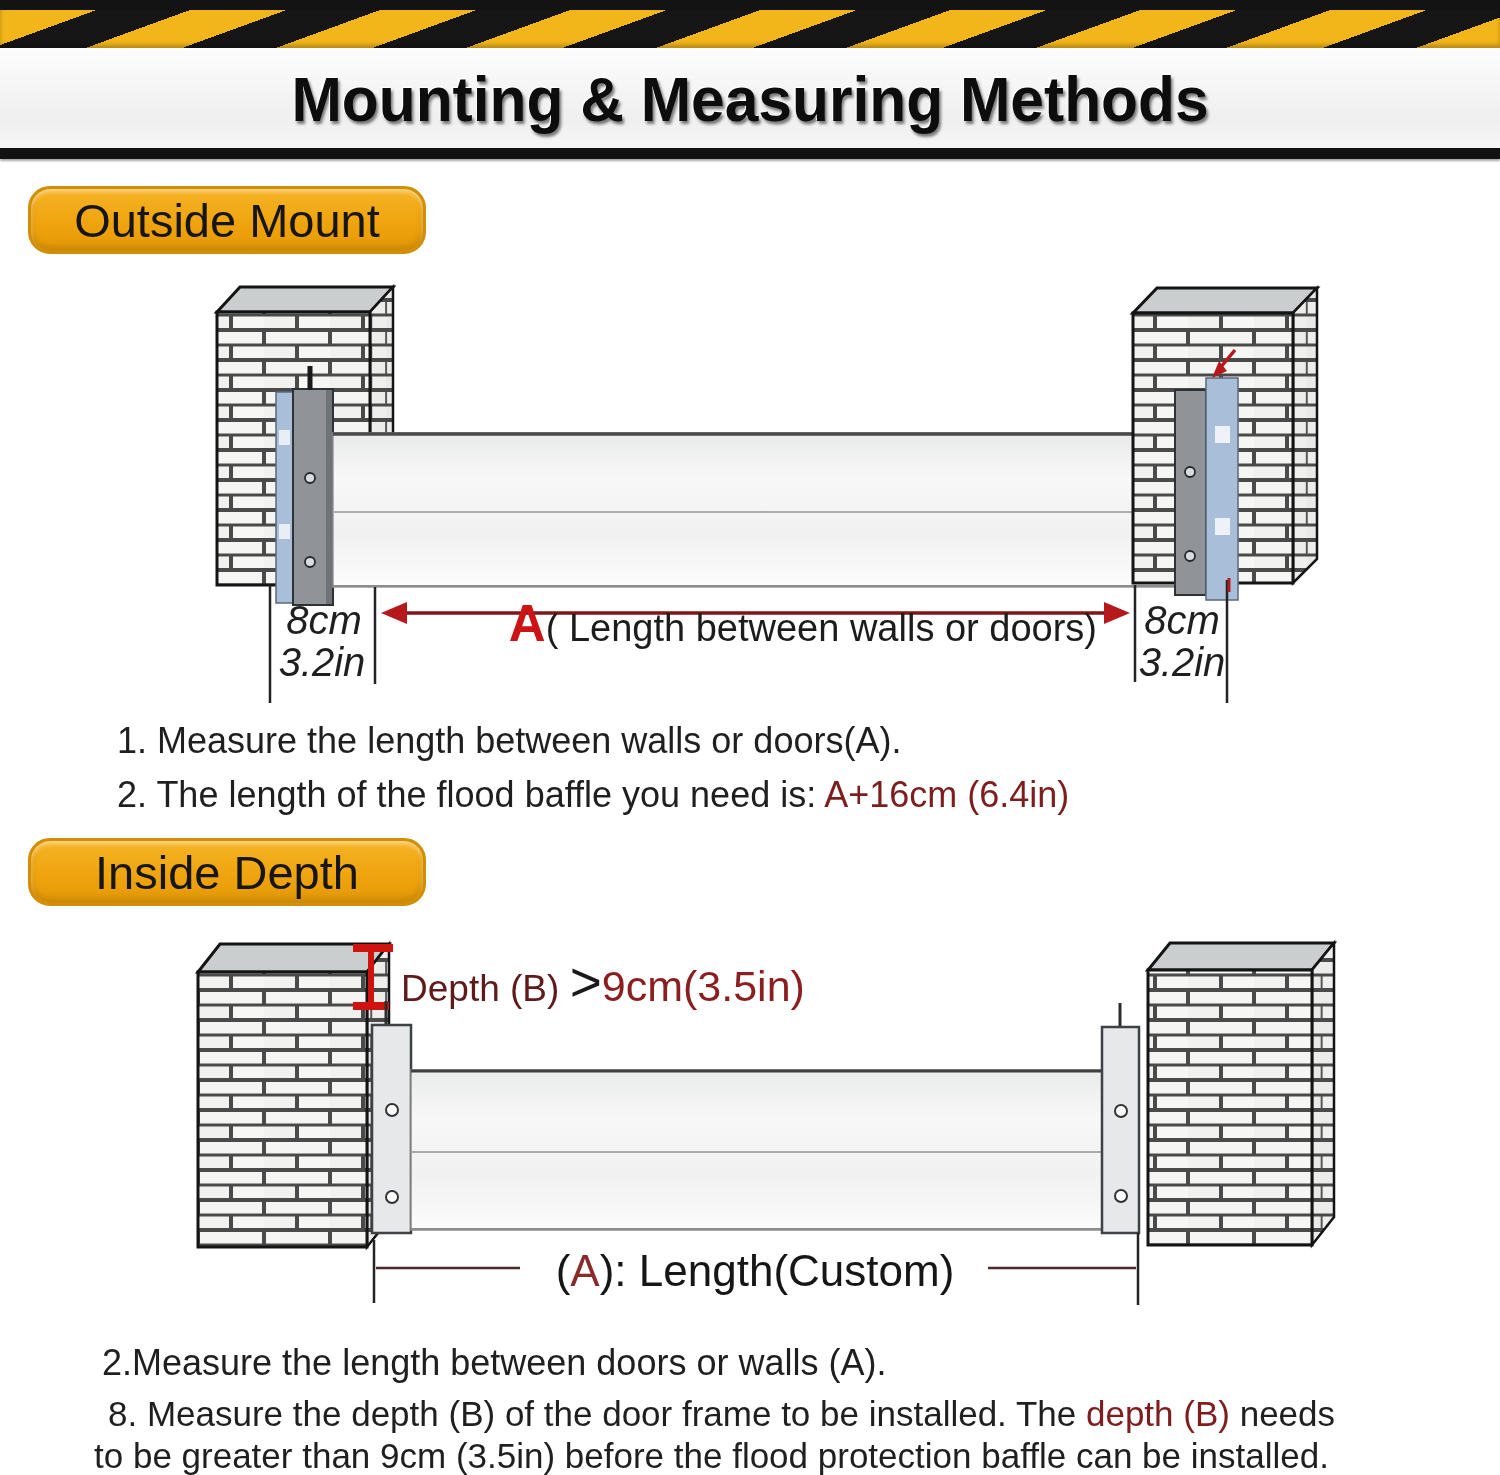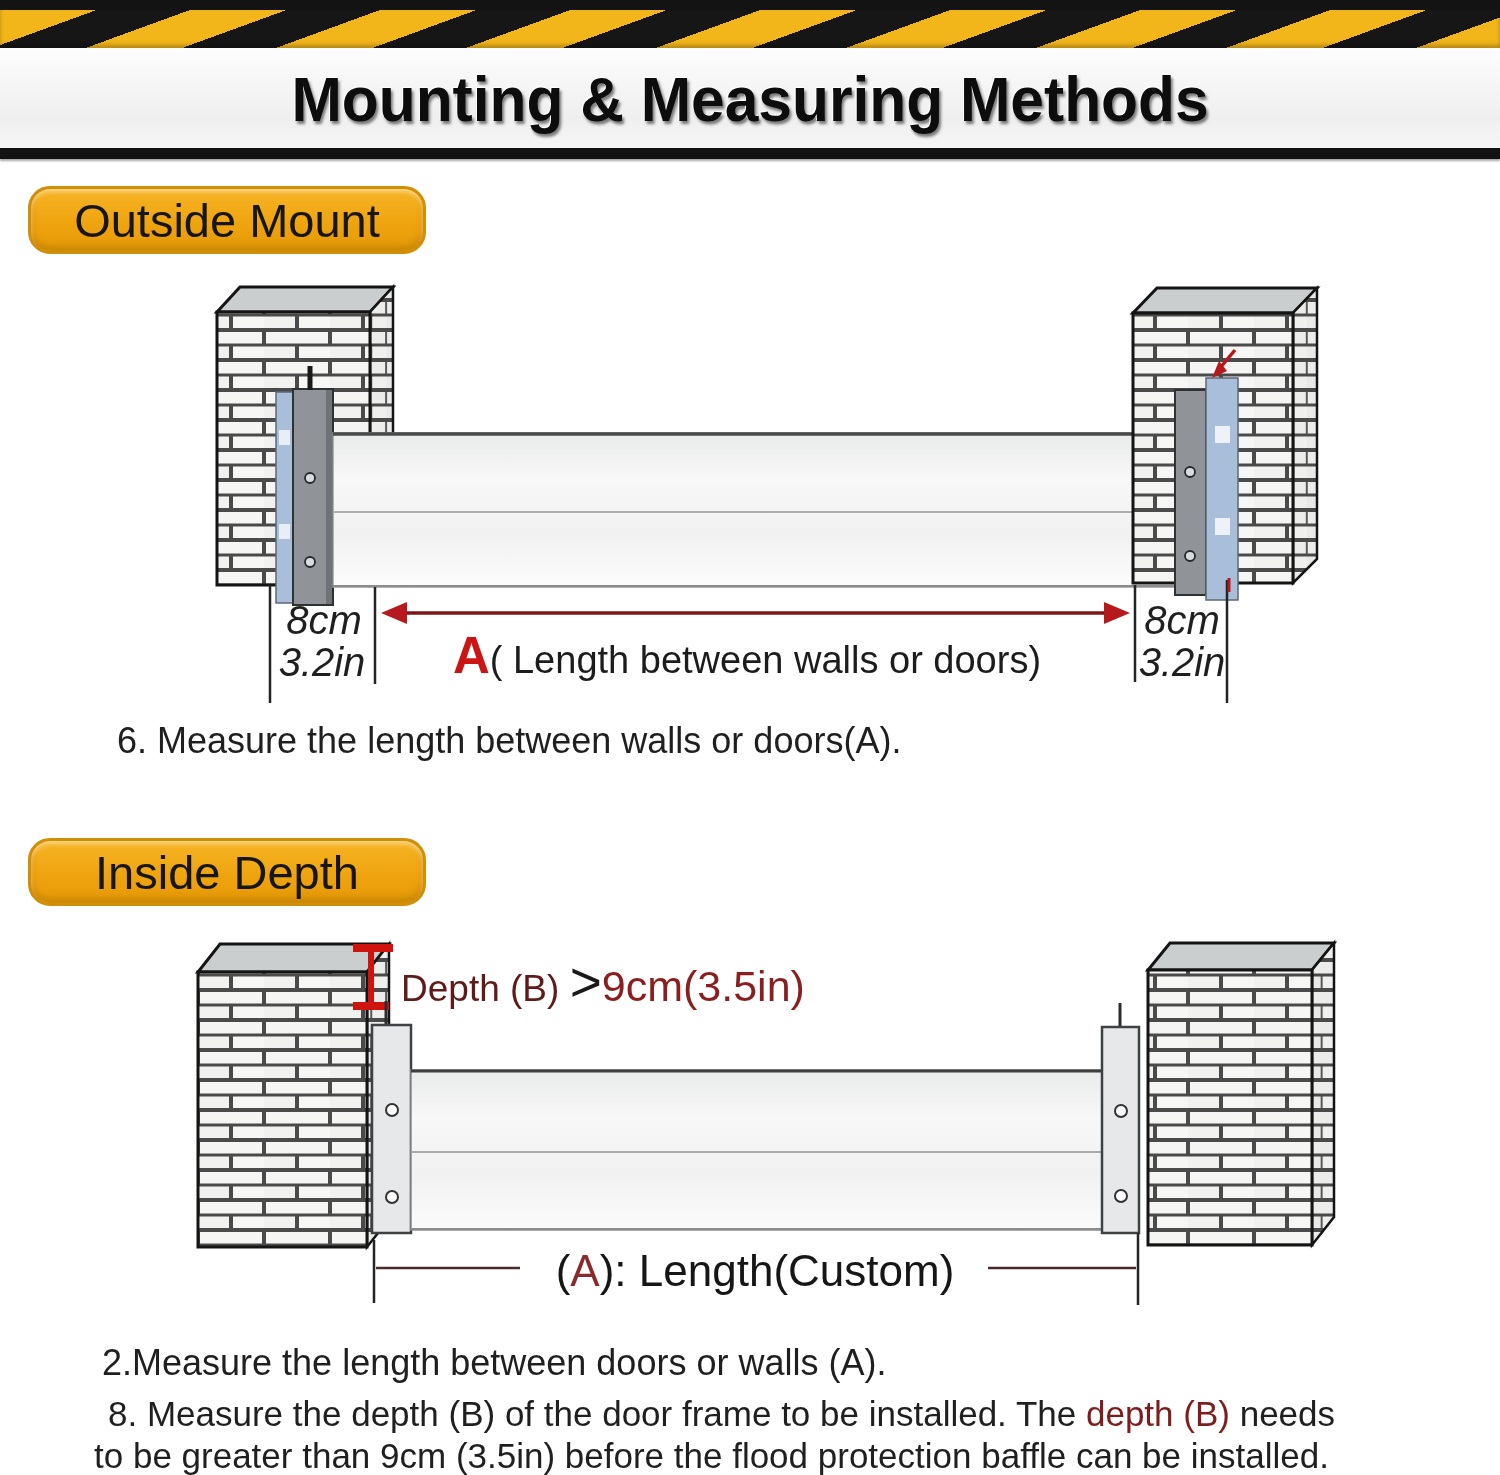--- a/index.html
+++ b/index.html
@@ -33,21 +33,21 @@
     box-shadow:inset 0 3px 4px rgba(255,255,255,.45),inset 0 -5px 7px rgba(140,90,0,.30);
     display:flex;align-items:center;justify-content:center;
     font-size:47px;font-weight:500;color:#161616;white-space:nowrap;
   }
   .badge-outside{top:186px;}
   .badge-inside{top:838px;}
   
   .diagram{position:absolute;left:0;}
   
   .mlabel{position:absolute;text-align:center;font-size:40px;color:#1f1f1f;white-space:nowrap;font-style:italic;}
-  .aspan{position:absolute;left:397px;top:626px;width:700px;text-align:center;white-space:nowrap;color:#1c1c1c;}
+  .aspan{position:absolute;left:397px;top:594px;width:700px;text-align:right;white-space:nowrap;color:#1c1c1c;}
   .aspan .big-a{color:#cc1414;font-weight:700;font-size:51px;}
   .aspan .rest{font-size:38px;}
   .depth{position:absolute;left:401px;top:950px;white-space:nowrap;}
   .depth .dl{font-size:37px;color:#5f1a1a;}
   .depth .gt{font-size:55px;color:#1a1a1a;font-weight:400;}
   .depth .dv{font-size:43px;color:#8b1e1e;margin-top:48px;}
   .lenlabel{position:absolute;left:520px;top:1246px;width:470px;text-align:center;font-size:44px;color:#161616;white-space:nowrap;}
   .lenlabel .a-red{color:#8b2a2a;}
   .step{position:absolute;font-size:36px;color:#1f1f1f;white-space:nowrap;}
   .step .hl{color:#7e1d1d;}
@@ -148,21 +148,22 @@
   </svg>
 
   <div class="mlabel" style="left:272px;top:598px;width:104px">8cm</div>
   <div class="mlabel" style="left:264px;top:640px;width:116px">3.2in</div>
   <div class="mlabel" style="left:1134px;top:598px;width:96px">8cm</div>
   <div class="mlabel" style="left:1130px;top:640px;width:104px">3.2in</div>
   <div class="aspan">
     <span class="big-a">A</span><span class="rest">( Length between walls or doors)</span>
   </div>
 
-  <div class="step" style="left:117px;top:720px">6. Measure the length between walls or doors(A).</div>
+  <div class="step" style="left:117px;top:720px">1. Measure the length between walls or doors(A).</div>
+  <div class="step" style="left:117px;top:774px"><span>2. The length of the flood baffle you need is: </span><span class="hl">A+16cm (6.4in)</span></div>
 
   <svg class="diagram" style="top:935px" width="1500" height="375" viewBox="0 935 1500 375">
     <g>
       <polygon points="198,972 367,972 389,944 220,944" fill="#cbcecf" stroke="#141414" stroke-width="3"></polygon>
       <polygon points="367,972 389,944 389,1219 367,1247" fill="url(#bricksSide)" stroke="#141414" stroke-width="2.5"></polygon>
       <rect x="198" y="972" width="169" height="275" fill="url(#bricks)" stroke="#141414" stroke-width="3"></rect>
     </g>
 
     <g>
       <rect x="368" y="946" width="6" height="64" fill="#cf1410"></rect>

